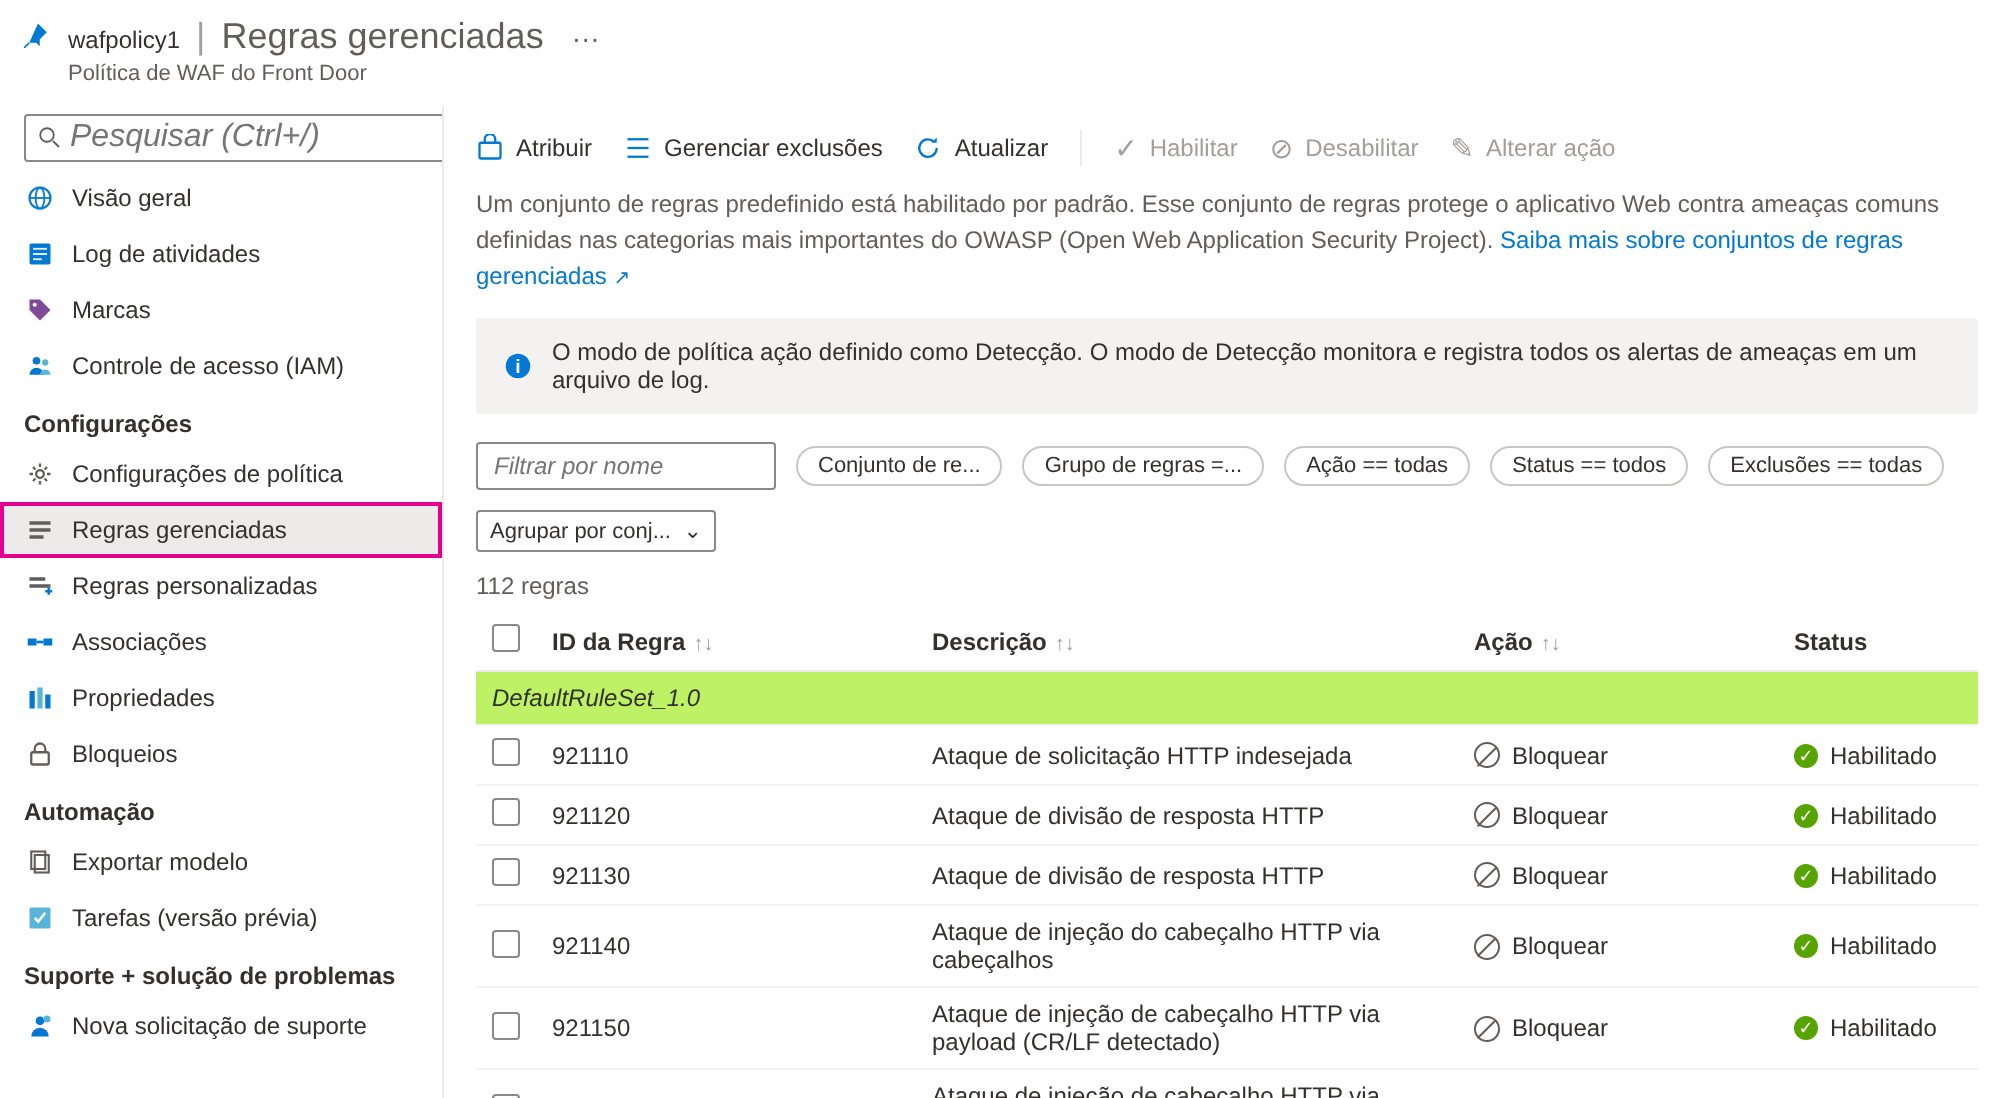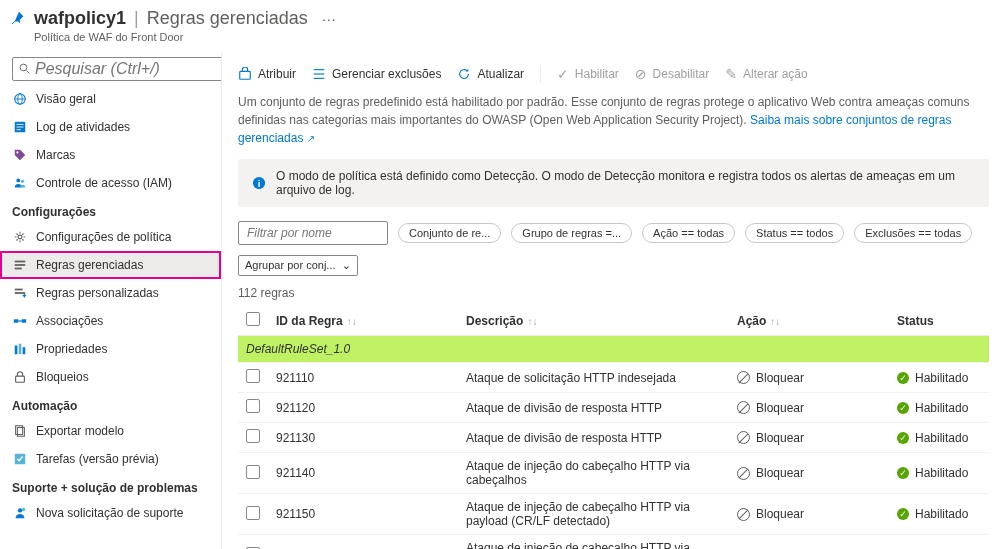--- a/index.html
+++ b/index.html
@@ -1,20 +1,20 @@
 <!DOCTYPE html>
 <html><head>
 <meta charset="utf-8">
 <style>
 * { box-sizing: border-box; margin: 0; padding: 0; }
 body { font-family: "Segoe UI", Arial, sans-serif; font-size: 12px; color: #323130; background: #fff; width: 1005px; height: 549px; overflow: hidden; }
 .container { display: flex; flex-direction: column; height: 100%; }
 .header { display: flex; align-items: baseline; padding: 8px 12px 2px 12px; gap: 6px; }
 .header .pin-icon { color: #605e5c; font-size: 14px; margin-right: 2px; }
-.header .title { font-size: 18px; font-weight: 700; }
+.header .title { font-size: 12px; font-weight: 400; }
 .header .sep { font-size: 18px; color: #a19f9d; margin: 0 2px; }
 .header .subtitle { font-size: 18px; color: #605e5c; }
 .header .ellipsis { color: #605e5c; font-size: 14px; margin-left: 8px; }
 .header-sub { font-size: 11px; color: #605e5c; padding: 0 12px 10px 34px; }
 .body { display: flex; flex: 1; overflow: hidden; }
 .sidebar { width: 222px; flex-shrink: 0; border-right: 1px solid #edebe9; padding-right: 0; overflow-y: auto; }
 .search-row { display: flex; align-items: center; padding: 4px 6px 4px 12px; gap: 4px; }
 .search-box { flex: 1; display: flex; align-items: center; border: 1px solid #8a8886; border-radius: 2px; padding: 2px 6px; height: 24px; }
 .search-box input { border: none; outline: none; flex: 1; font-size: 16px; font-style: italic; color: #605e5c; background: transparent; }
 .collapse-btn { color: #605e5c; cursor: pointer; padding: 4px; }
@@ -31,21 +31,21 @@
 .toolbar-btn .icon { font-size: 14px; }
 .toolbar-divider { width: 1px; height: 18px; background: #edebe9; }
 .desc-text { font-size: 12px; color: #605e5c; margin-bottom: 12px; line-height: 1.5; }
 .desc-text a { color: #0078d4; text-decoration: none; }
 .info-box { background: #f3f2f1; border-radius: 2px; padding: 10px 14px; display: flex; align-items: center; gap: 10px; margin-bottom: 14px; font-size: 12px; color: #323130; }
 .info-box .info-icon { color: #0078d4; font-size: 14px; flex-shrink: 0; }
 .filters-row { display: flex; align-items: center; gap: 10px; flex-wrap: wrap; margin-bottom: 6px; }
 .filter-input { border: 1px solid #8a8886; border-radius: 2px; padding: 4px 8px; font-size: 12px; width: 150px; font-style: italic; color: #605e5c; }
 .pill { background: #fff; border: 1px solid #c8c6c4; border-radius: 12px; padding: 3px 10px; font-size: 11px; color: #323130; cursor: pointer; }
 .pill strong { font-weight: 400; text-align: center; }
-.group-select { border: 1px solid #8a8886; border-radius: 2px; padding: 3px 6px; font-size: 11px; background: #fff; cursor: pointer; display: flex; gap: 4px; min-width: 120px; justify-content: space-between; }
+.group-select { border: 1px solid #8a8886; border-radius: 2px; padding: 3px 6px; font-size: 11px; background: #fff; cursor: pointer; display: flex; align-items: center; gap: 4px; min-width: 120px; justify-content: space-between; }
 .count { font-size: 12px; color: #605e5c; margin: 4px 0 6px 0; }
 .table { width: 100%; border-collapse: collapse; }
 .table th { text-align: left; font-weight: 600; font-size: 12px; padding: 6px 8px; border-bottom: 1px solid #edebe9; }
 .table th .sort-ic { color: #a19f9d; font-size: 10px; margin-left: 4px; }
 .table td { padding: 6px 8px; border-bottom: 1px solid #f3f2f1; font-size: 12px; vertical-align: middle; }
 .table .checkbox { width: 24px; }
 .cbox { width: 14px; height: 14px; border: 1px solid #8a8886; border-radius: 2px; display: inline-block; cursor: pointer; }
 .group-row td { font-style: italic; color: #323130; padding: 6px 8px; background: #bef264; font-weight: 400; font-size: 12px; }
 .action-cell { display: flex; align-items: center; gap: 6px; }
 .block-icon { width: 13px; height: 13px; border: 1.4px solid #605e5c; border-radius: 50%; position: relative; display: inline-block; }
@@ -277,21 +277,21 @@
         <a href="#"><span>Saiba mais sobre conjuntos de regras gerenciadas</span> <span style="font-size:10px;">↗</span></a>
       </div>
 
       <div class="info-box">
         <span class="info-icon">
           <svg width="14" height="14" viewBox="0 0 16 16">
               <circle cx="8" cy="8" r="7" fill="#0078d4"></circle>
               <text x="8" y="12" text-anchor="middle" fill="#fff" font-size="11" font-weight="bold">i</text>
             </svg>
         </span>
-        <span>O modo de política está definido como Detecção. O modo de Detecção monitora e registra todos os alertas de ameaças em um arquivo de log.</span>
+        <span>O modo de política ação definido como Detecção. O modo de Detecção monitora e registra todos os alertas de ameaças em um arquivo de log.</span>
       </div>
 
       <div class="filters-row">
         <input class="filter-input" placeholder="Filtrar por nome" style="">
         <span class="pill">Conjunto de re...</span>
         <span class="pill">Grupo de regras =...</span>
         <span class="pill"><span>Ação == </span><strong>todas</strong></span>
         <span class="pill"><span>Status == </span><strong>todos</strong></span>
         <span class="pill"><span>Exclusões == </span><strong>todas</strong></span>
         <span style="flex:1"></span>

